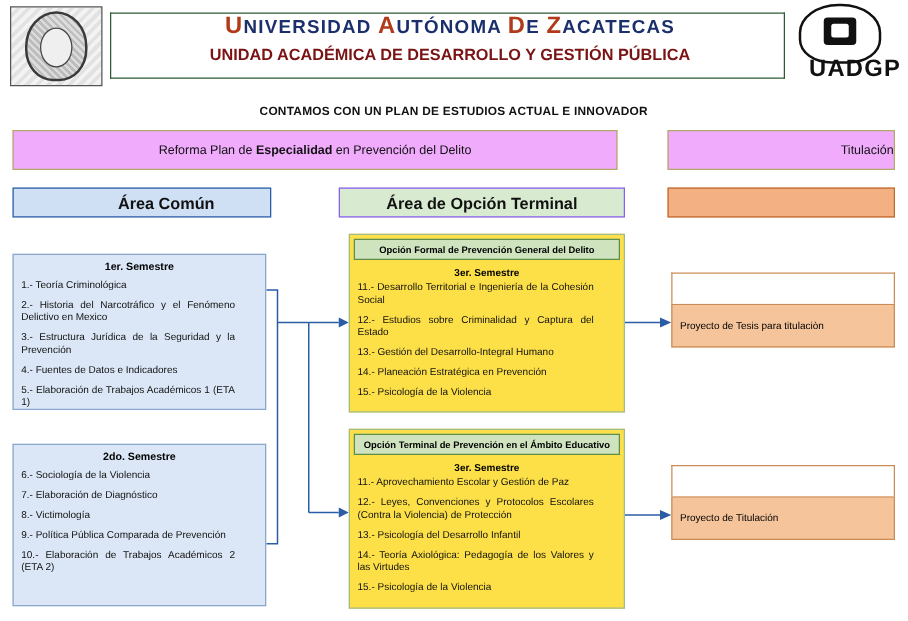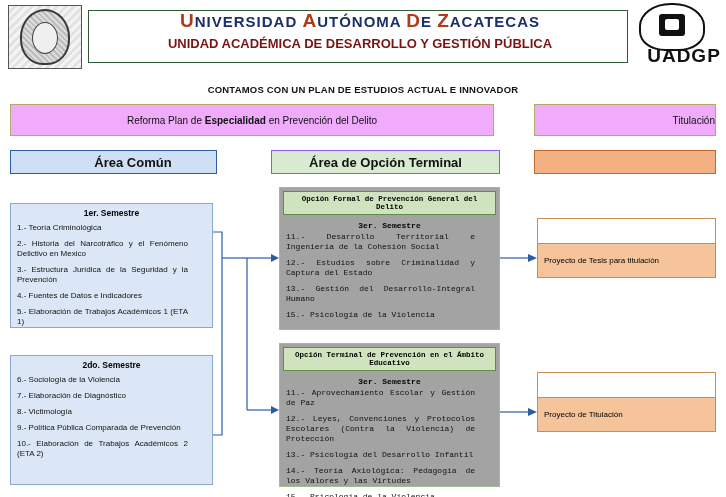--- a/index.html
+++ b/index.html
@@ -75,21 +75,21 @@
     border:1px solid #000; display:flex; align-items:center; justify-content:center;
     font-weight:bold; font-size:13px;
   }
   .cream { background:#f0abfc; border:1px solid #b5a96a; }
   .cream-txt { font-size:10px; color:#111; }
 
   .blue-band { background:#cfe0f4; border:1px solid #2b5ca6; color:#111; }
   .green-band { background:#d8ead0; border:1px solid #8b5cf6; color:#111; }
   .orange-band { background:#f3b183; border:1px solid #c06a30; }
   .panel-blue { background:#dbe7f6; border:1px solid #8aa7cc; }
-  .panel-green { background:#a3a3a3; border:1px solid #9fbd8c;font-family:Liberation Mono, monospace; }
+  .panel-green { background:#fde047; border:1px solid #9fbd8c; }
   .panel-orange { background:#f5c49a; border:1px solid #c98c56; }
 
   .panel-title { text-align:center; font-weight:bold; font-size:8.5px; margin:4px 0 5px 0; }
   .sub-band { font-size:8px; font-weight:bold; text-align:center; padding:2px 0; }
   ul.items { list-style:none; margin:0; padding:0 24px 4px 6px; }
   ul.items li {
     font-size:8px; line-height:1.25; margin:0 0 6px 0; text-align:justify;
     color:#111;
   }
   .ot-head {
@@ -191,20 +191,21 @@
     </ul>
   </div>
 
   <div class="box panel-green" style="left:279px; top:187px; width:221px; height:143px;">
     <div class="ot-head" style="margin:3px 3px 4px 3px;">Opción Formal de Prevención General del Delito</div>
     <div class="sub-band">3er. Semestre</div>
     <ul class="items">
       <li>11.- Desarrollo Territorial e Ingeniería de la Cohesión Social</li>
       <li>12.- Estudios sobre Criminalidad y Captura del Estado</li>
       <li>13.- Gestión del Desarrollo-Integral Humano</li>
+      <li>14.- Planeación Estratégica en Prevención</li>
       <li>15.- Psicología de la Violencia</li>
     </ul>
   </div>
 
   <div class="box panel-green" style="left:279px; top:343px; width:221px; height:144px;">
     <div class="ot-head" style="margin:3px 3px 4px 3px;">Opción Terminal de Prevención en el Ámbito Educativo</div>
     <div class="sub-band">3er. Semestre</div>
     <ul class="items">
       <li>11.- Aprovechamiento Escolar y Gestión de Paz</li>
       <li>12.- Leyes, Convenciones y Protocolos Escolares (Contra la Violencia) de Protección</li>

